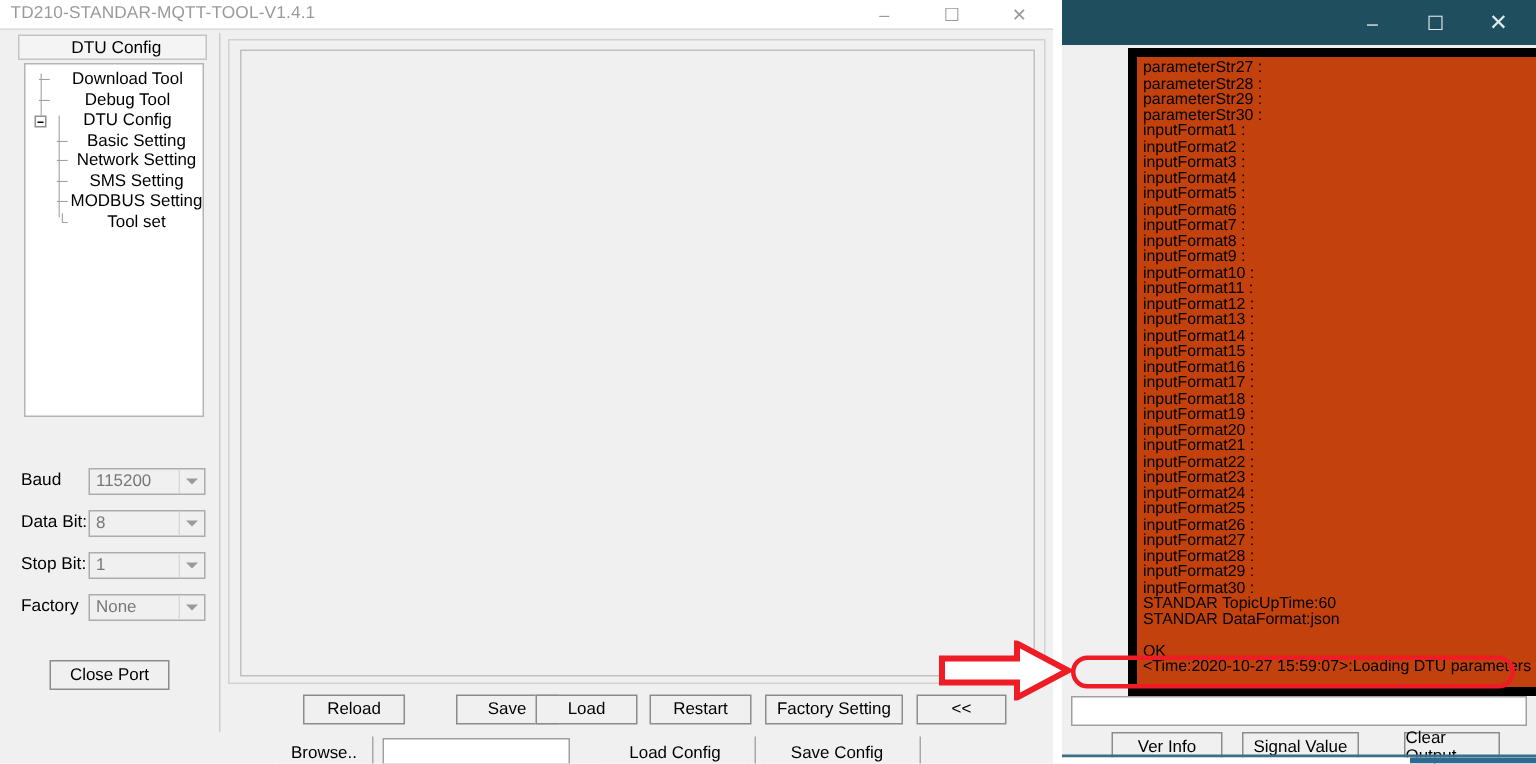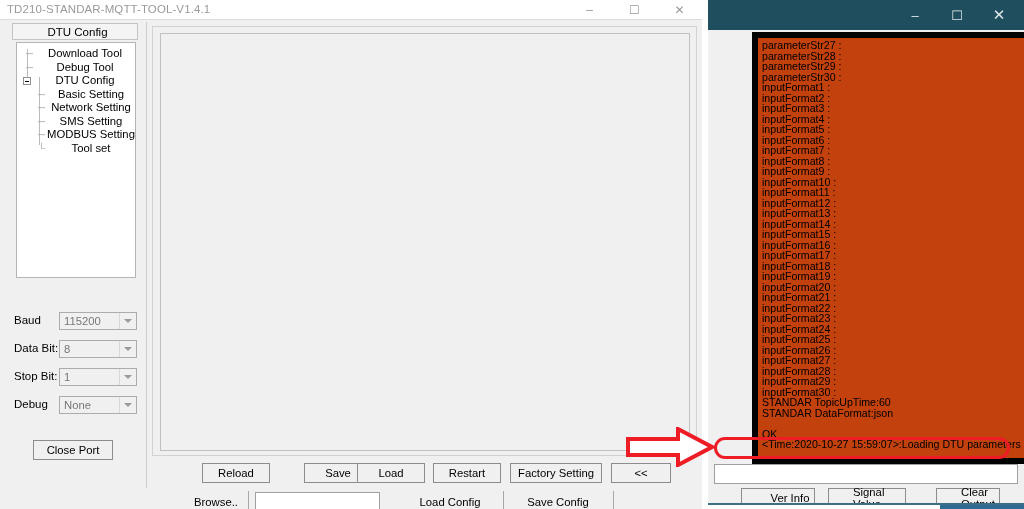--- a/index.html
+++ b/index.html
@@ -347,21 +347,20 @@
     top: 458px;
     height: 20px;
     background: #f0f0f0;
     border: 1px solid #8c8c8c;
     box-sizing: border-box;
     font-size: 11.3px;
     display: flex;
     align-items: center;
     justify-content: center;
     color: #000;
-    padding-left: 24px;
   }
 
   
   #rw-bottom-accent {
     position: absolute;
     left: 708px; top: 503px;
     width: 316px; height: 2px;
     background: #3b6f88;
   }
   #taskbar-strip {
@@ -478,21 +477,21 @@
 
     <div class="form-row" style="top:348px; width:125px;">
       <span class="form-label">Stop Bit:</span>
       <div class="combo" style="left:45px; top:0;">
         <span class="combo-val">1</span>
         <span class="combo-arrow"></span>
       </div>
     </div>
 
     <div class="form-row" style="top:376px; width:125px;">
-      <span class="form-label">Debug</span>
+      <span class="form-label">Factory</span>
       <div class="combo" style="left:45px; top:0;">
         <span class="combo-val">None</span>
         <span class="combo-arrow"></span>
       </div>
     </div>
 
     <div id="close-port-btn">
       <span>Close Port</span>
     </div>
 

